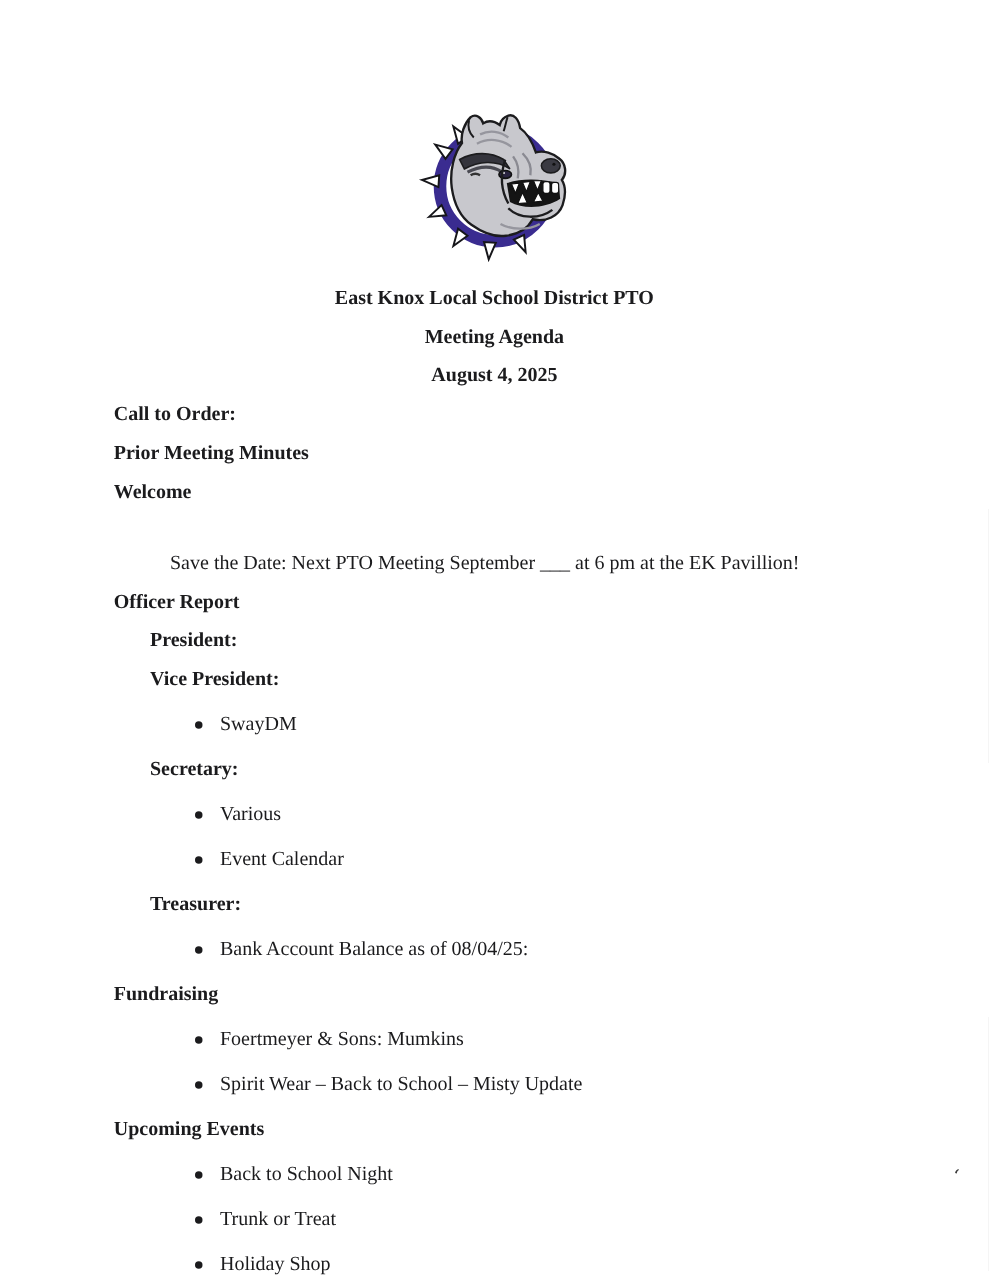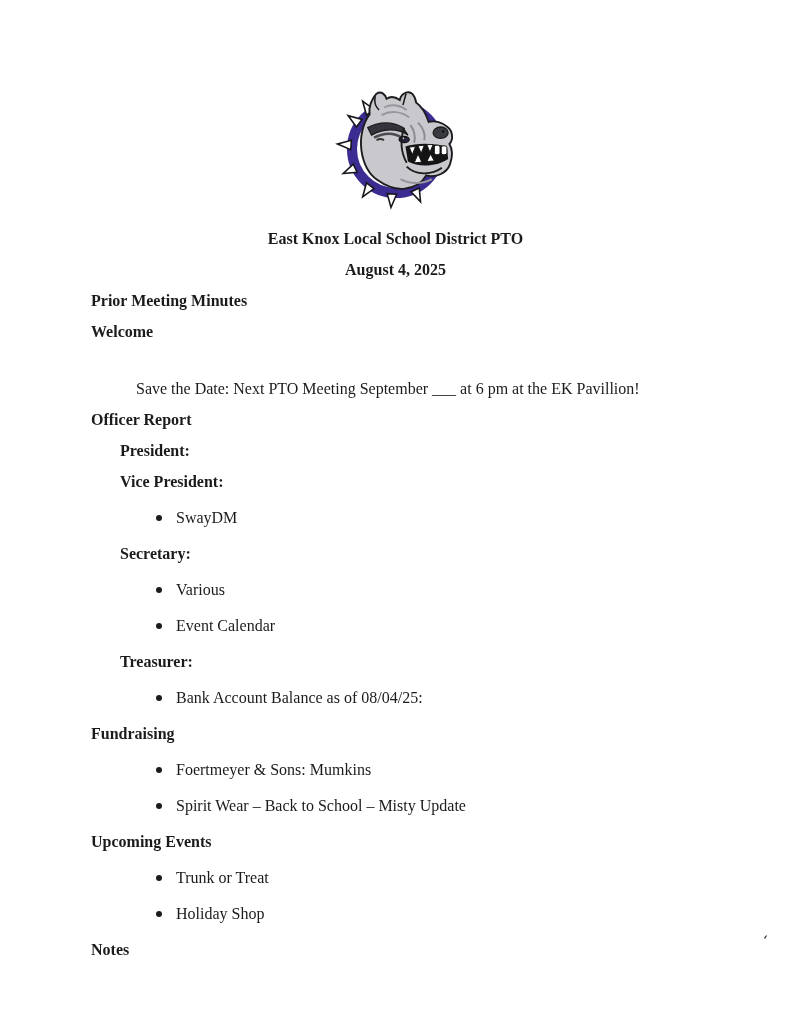--- a/index.html
+++ b/index.html
@@ -116,24 +116,26 @@
         <polygon points="154,120 160,108 166,119"></polygon>
       </g>
 
       <path d="M 122,128 C 136,142 162,142 178,130" fill="none" stroke="#1c1c1e" stroke-width="3"></path>
       <path d="M 112,148 C 126,156 148,156 162,148" fill="none" stroke="#96969e" stroke-width="3"></path>
     </svg>
   </div>
 
   <div class="doc-header">
     <p class="doc-line">East Knox Local School District PTO</p>
+    <p class="doc-line">Meeting Agenda</p>
     <p class="doc-line">August 4, 2025</p>
   </div>
 
   <div class="agenda-body">
+      <p class="doc-line section">Call to Order:</p>
       <p class="doc-line section">Prior Meeting Minutes</p>
       <p class="doc-line section">Welcome</p>
       <p class="doc-line text">Save the Date: Next PTO Meeting September ___ at 6 pm at the EK Pavillion!</p>
       <p class="doc-line section">Officer Report</p>
       <p class="doc-line subsection">President:</p>
       <p class="doc-line subsection">Vice President:</p>
       <ul class="bullets">
         <li>SwayDM</li>
       </ul>
       <p class="doc-line subsection">Secretary:</p>
@@ -145,20 +147,21 @@
       <ul class="bullets">
         <li>Bank Account Balance as of 08/04/25:</li>
       </ul>
       <p class="doc-line section">Fundraising</p>
       <ul class="bullets">
         <li>Foertmeyer &amp; Sons: Mumkins</li>
         <li>Spirit Wear – Back to School – Misty Update</li>
       </ul>
       <p class="doc-line section">Upcoming Events</p>
       <ul class="bullets">
+        <li>Back to School Night</li>
         <li>Trunk or Treat</li>
         <li>Holiday Shop</li>
       </ul>
       <p class="doc-line section">Notes</p>
     </div>
 
   <span class="scan-speck">ʻ</span>
 
 </div>
 

